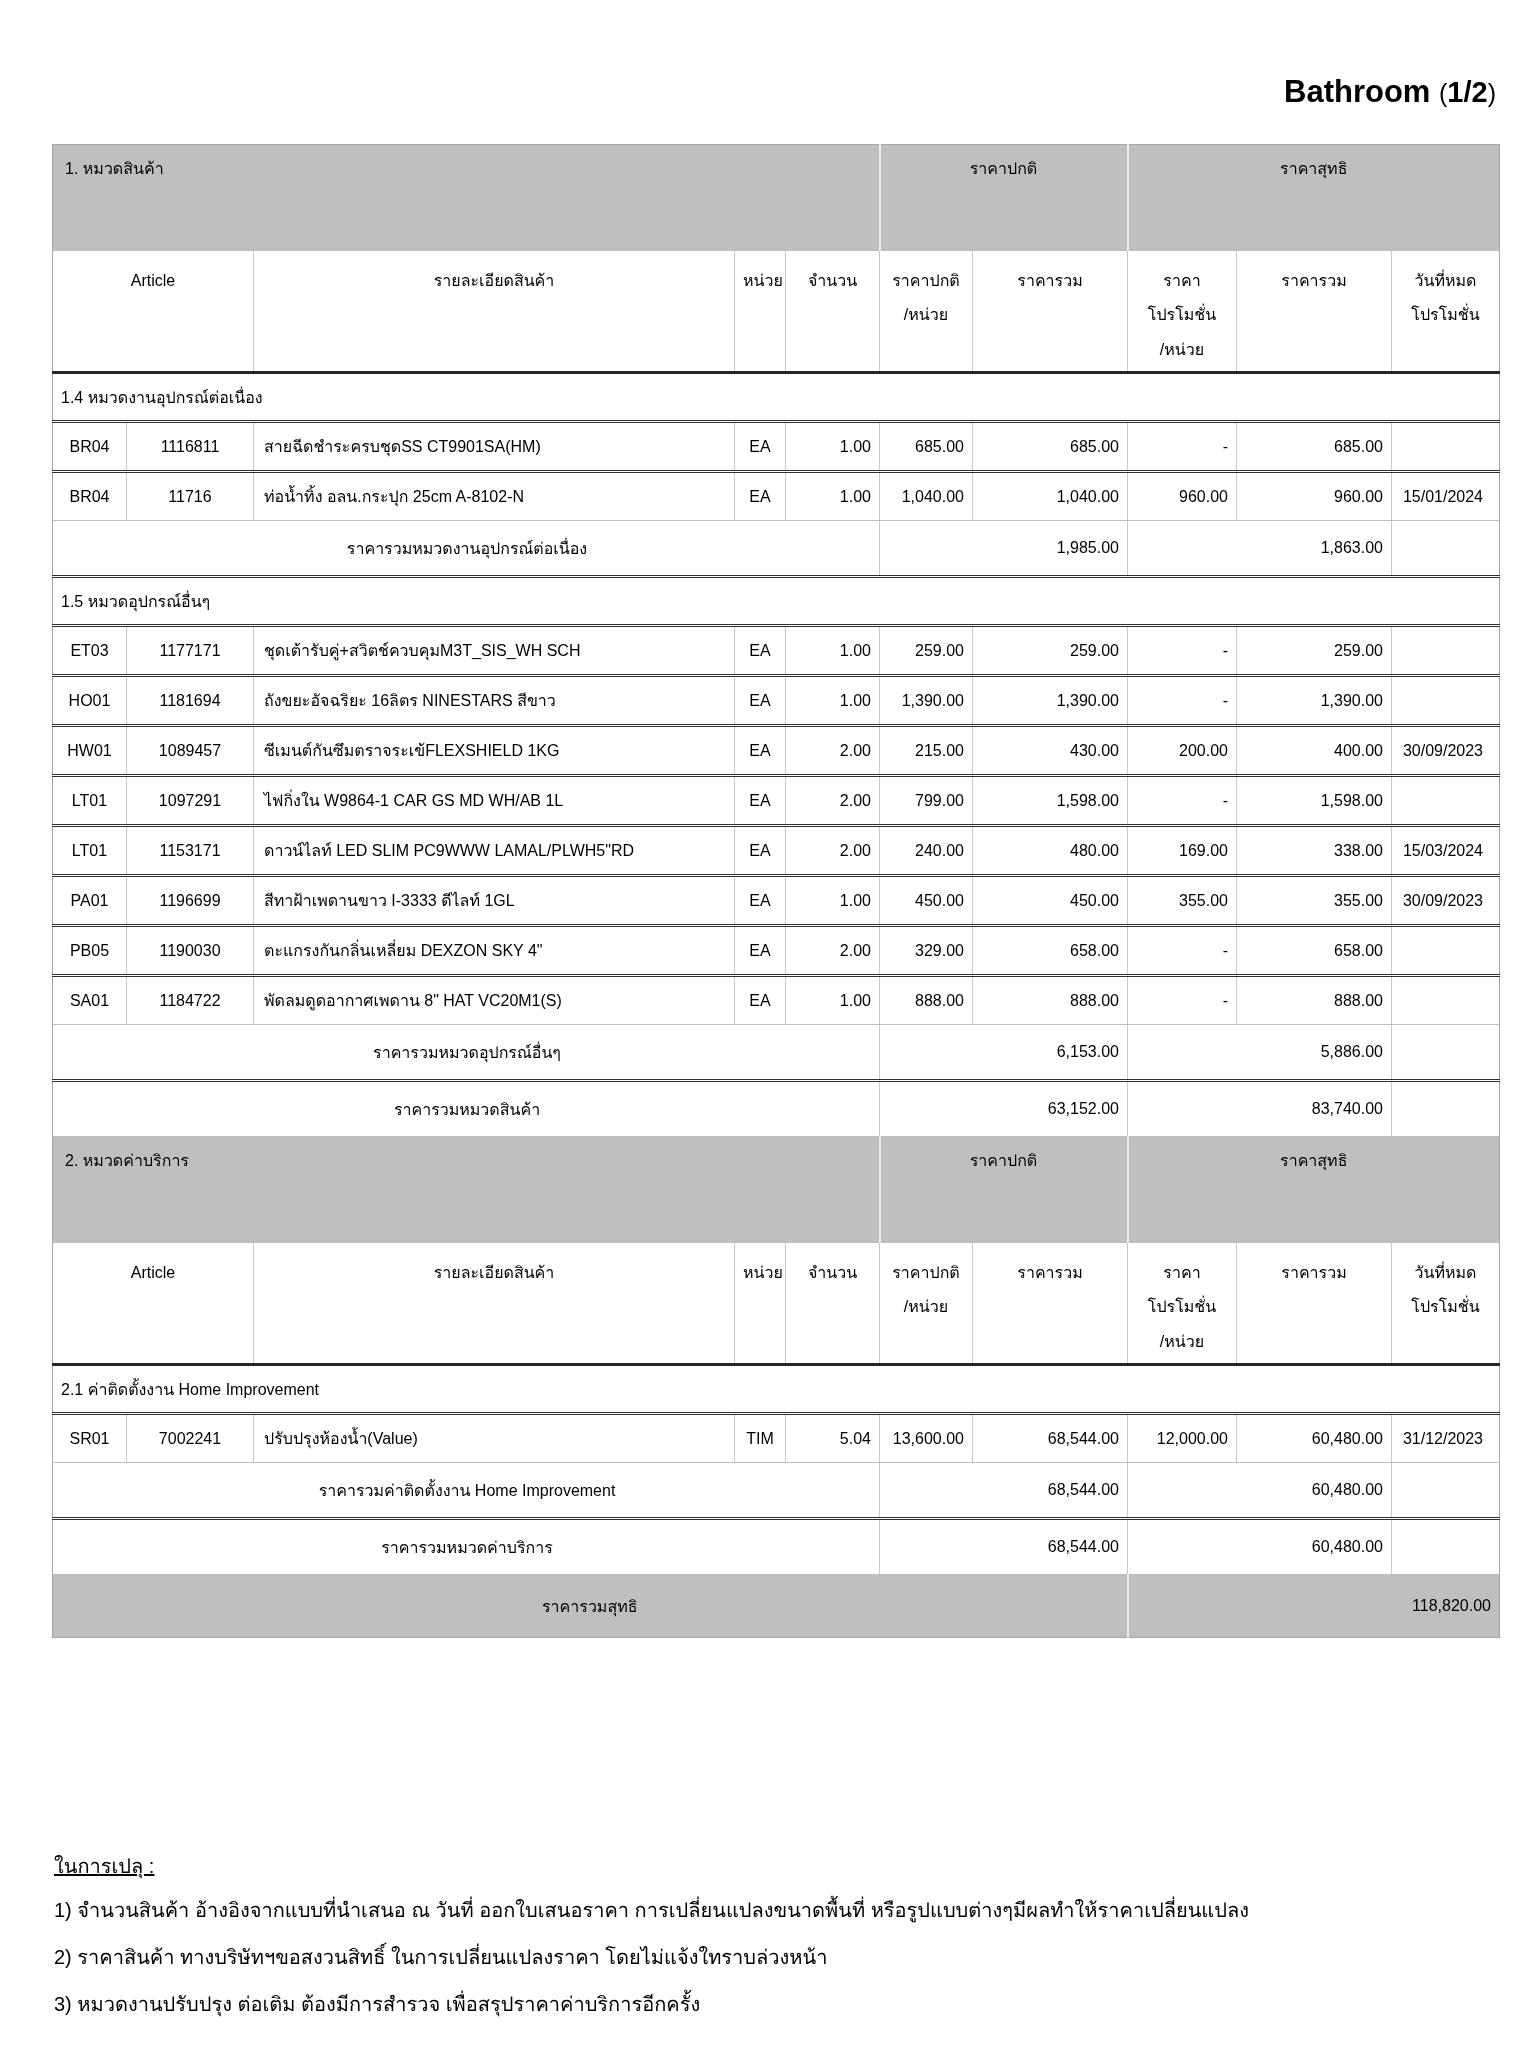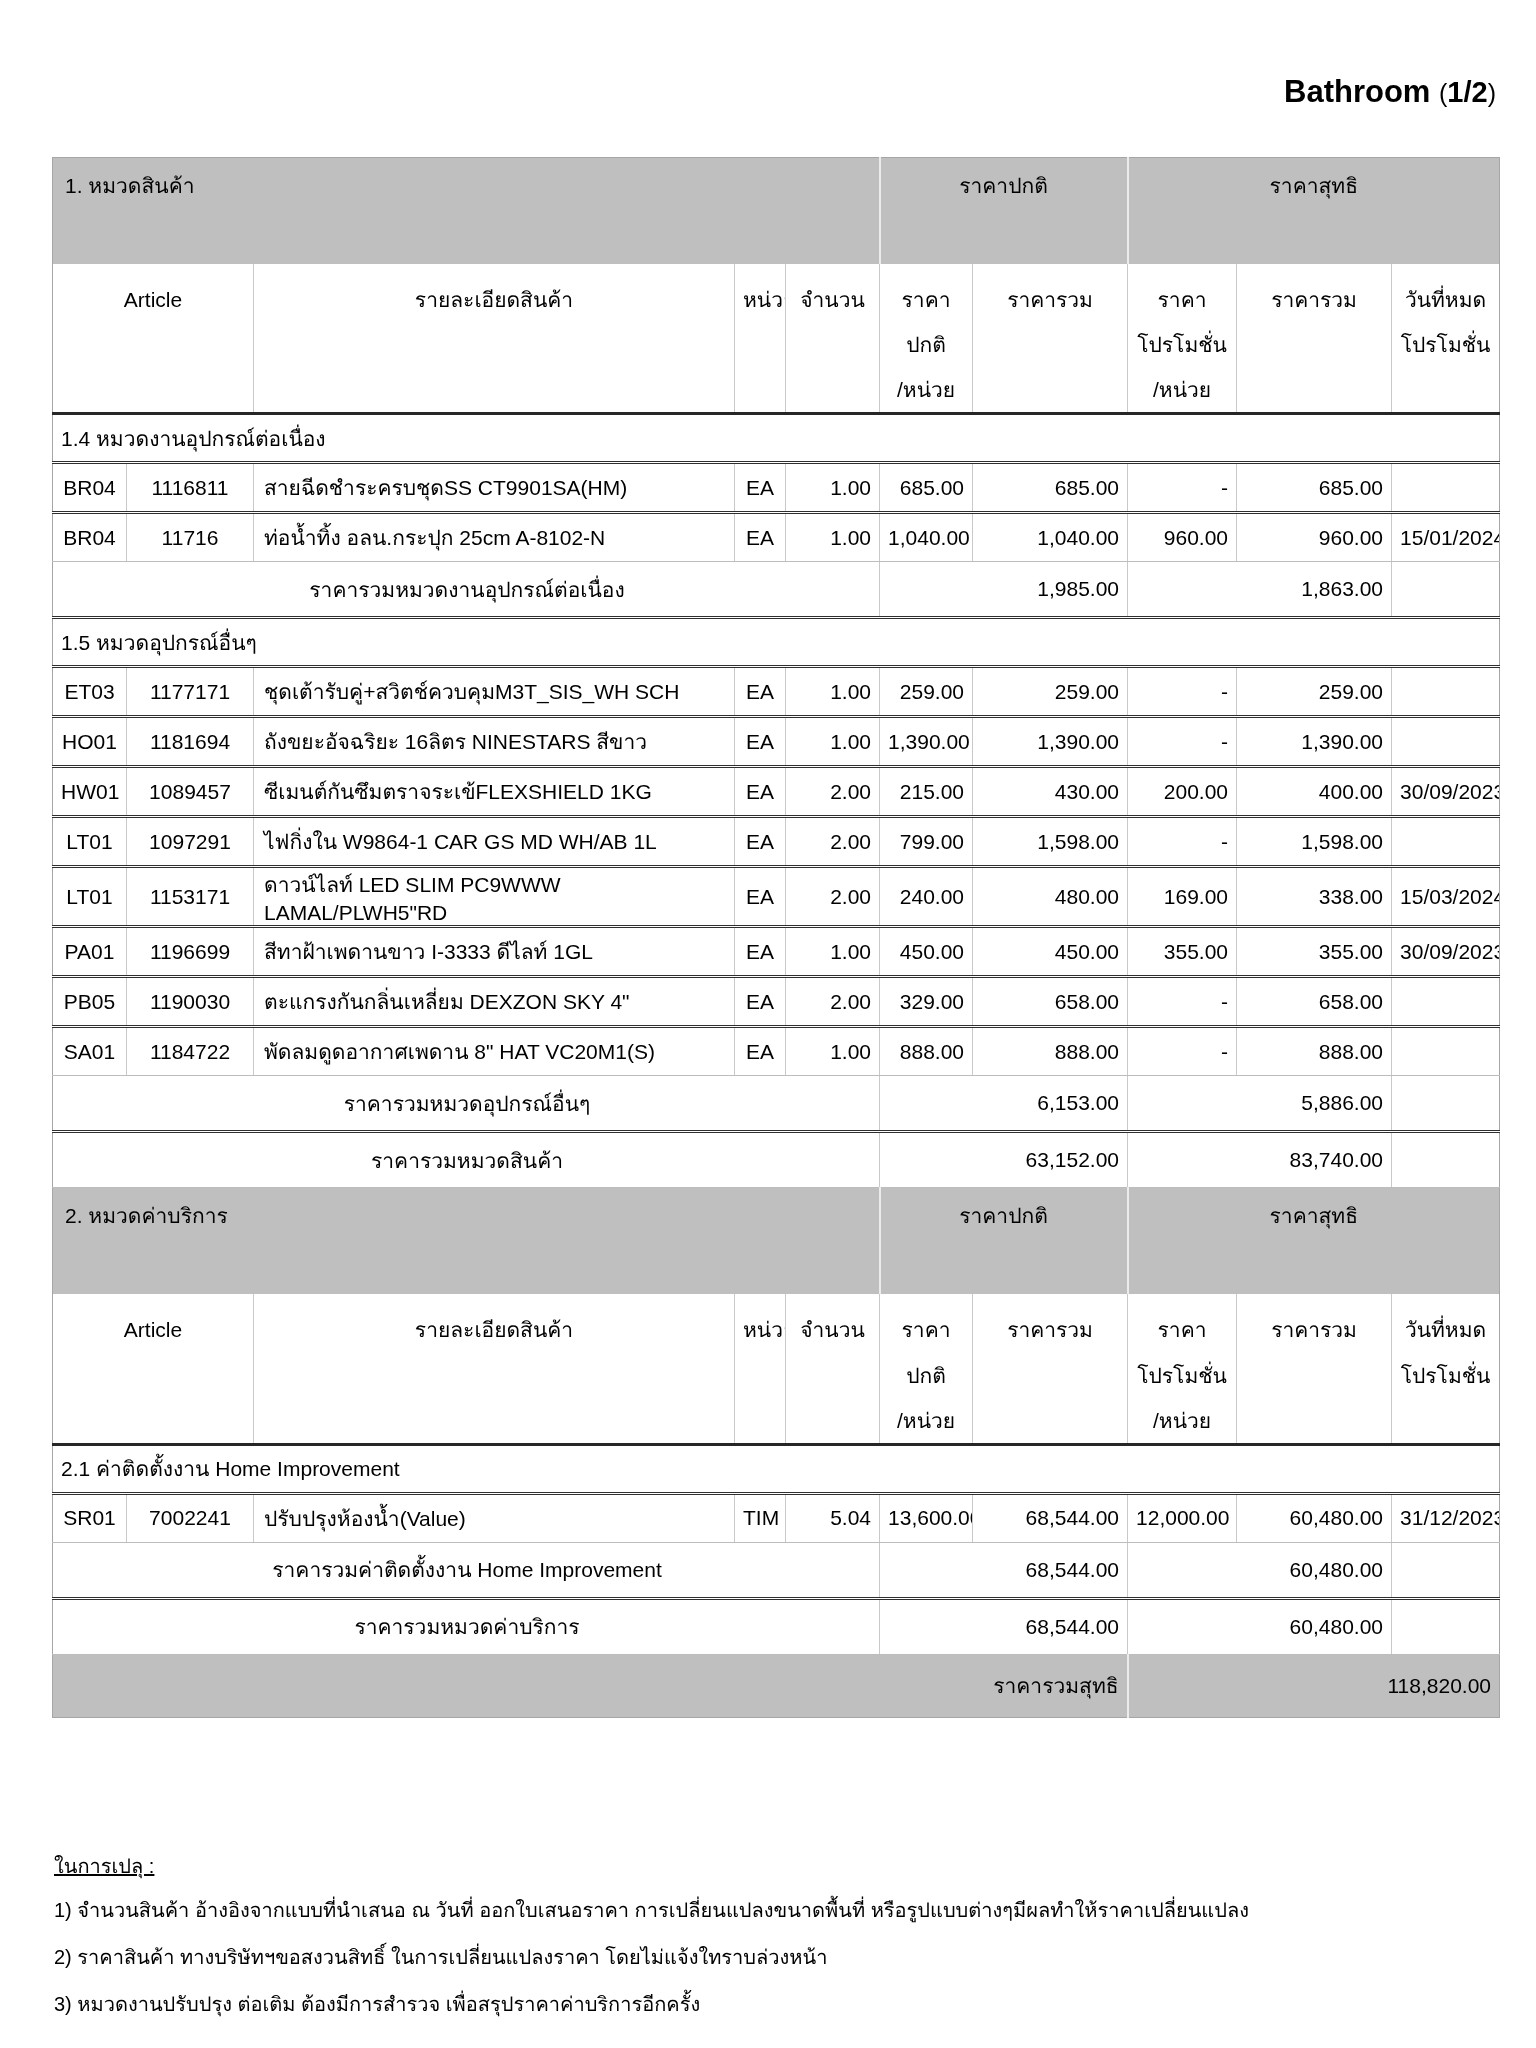--- a/index.html
+++ b/index.html
@@ -8,22 +8,22 @@
     font-family:"Liberation Sans","DejaVu Sans",sans-serif;color:#000;
     overflow:hidden;
     text-decoration:underline;
   }
   
   .title{position:absolute;top:74px;right:40px;font-size:31px;font-weight:700;white-space:nowrap;}
   .title .paren{font-weight:400;font-size:25px;}
   .title .pagenum{font-weight:700;font-size:29px;}
   
   table.quote{
-    position:absolute;left:52px;top:157px;width:1447px;
-    border-collapse:collapse;table-layout:fixed;font-size:21px;
+    position:absolute;left:52px;top:144px;width:1447px;
+    border-collapse:collapse;table-layout:fixed;font-size:16px;
     border:1px solid #a6a6a6;
   }
   table.quote td{padding:0 8px;overflow:hidden;vertical-align:middle;}
   .tl{text-align:left}.tc{text-align:center}.tr{text-align:right}
   
   tr.band td{
     background:#bfbfbf;height:95px;vertical-align:top;padding-top:11px;
   }
   tr.band td.seg, tr.grand td.seg{border-left:2px solid #ececec;}
   tr.band td.band-label{padding-left:12px;}
@@ -42,21 +42,21 @@
   tr.item.pre-total td{border-bottom:1px solid #bdbdbd;}
   tr.item td.desc{padding-left:10px;}
   tr.item td.date{padding-right:16px;}
   
   tr.total td{height:54px;border-bottom:3px double #2f2f2f;}
   tr.total.light td{border-bottom:1px solid #bdbdbd;}
   tr.total td.lbl{text-align:center;padding-left:10px;}
   tr.total td.seg{border-left:1px solid #c9c9c9;}
   
   tr.grand td{background:#bfbfbf;height:62px;border-bottom:1px solid #a6a6a6;}
-  tr.grand td.lbl{text-align:right;padding-left:8px;}
+  tr.grand td.lbl{text-align:center;padding-left:8px;}
   
   .notes{position:absolute;left:54px;top:1850px;font-size:20px;}
   .notes .nh{text-decoration:underline;margin:0 0 12px 0;}
   .notes .ni{margin:0 0 15px 0;}
 </style>
 </head>
 <body>
 
 <div class="page">
 

